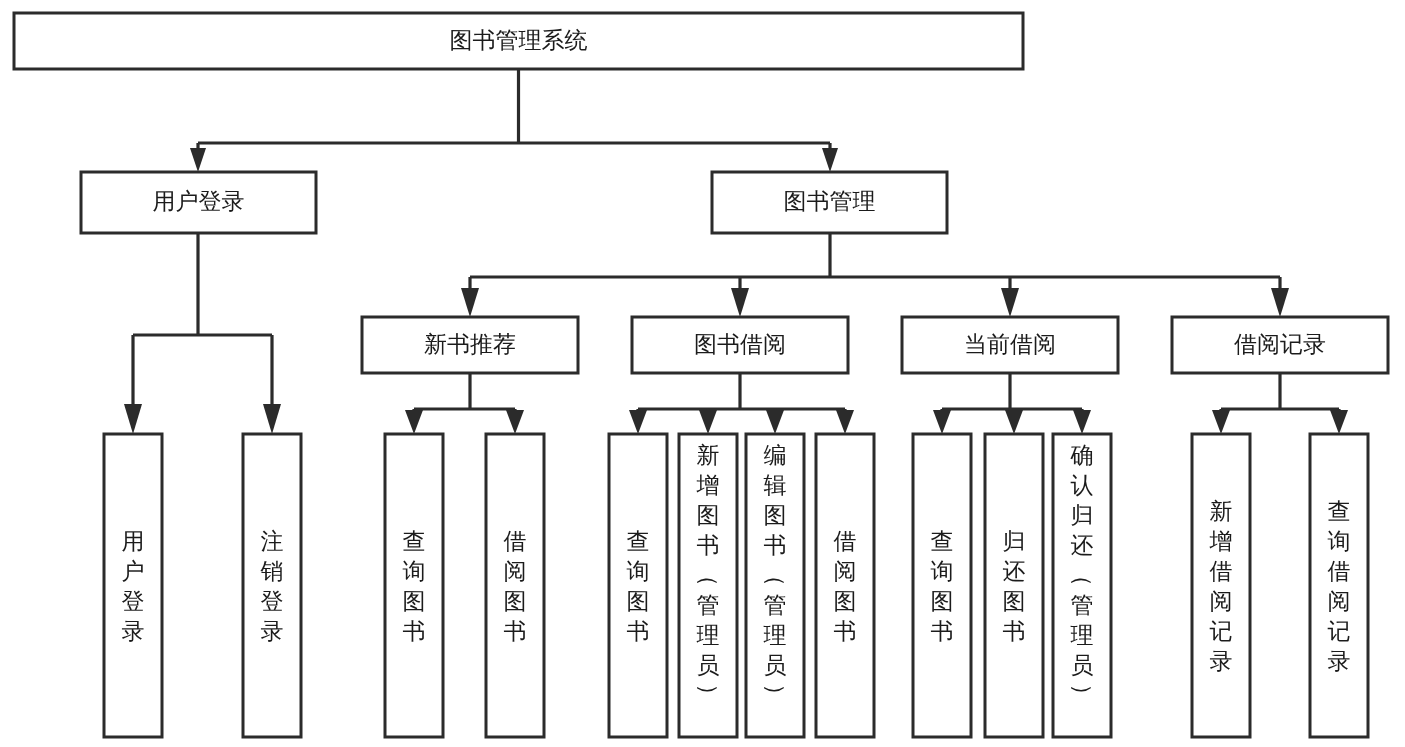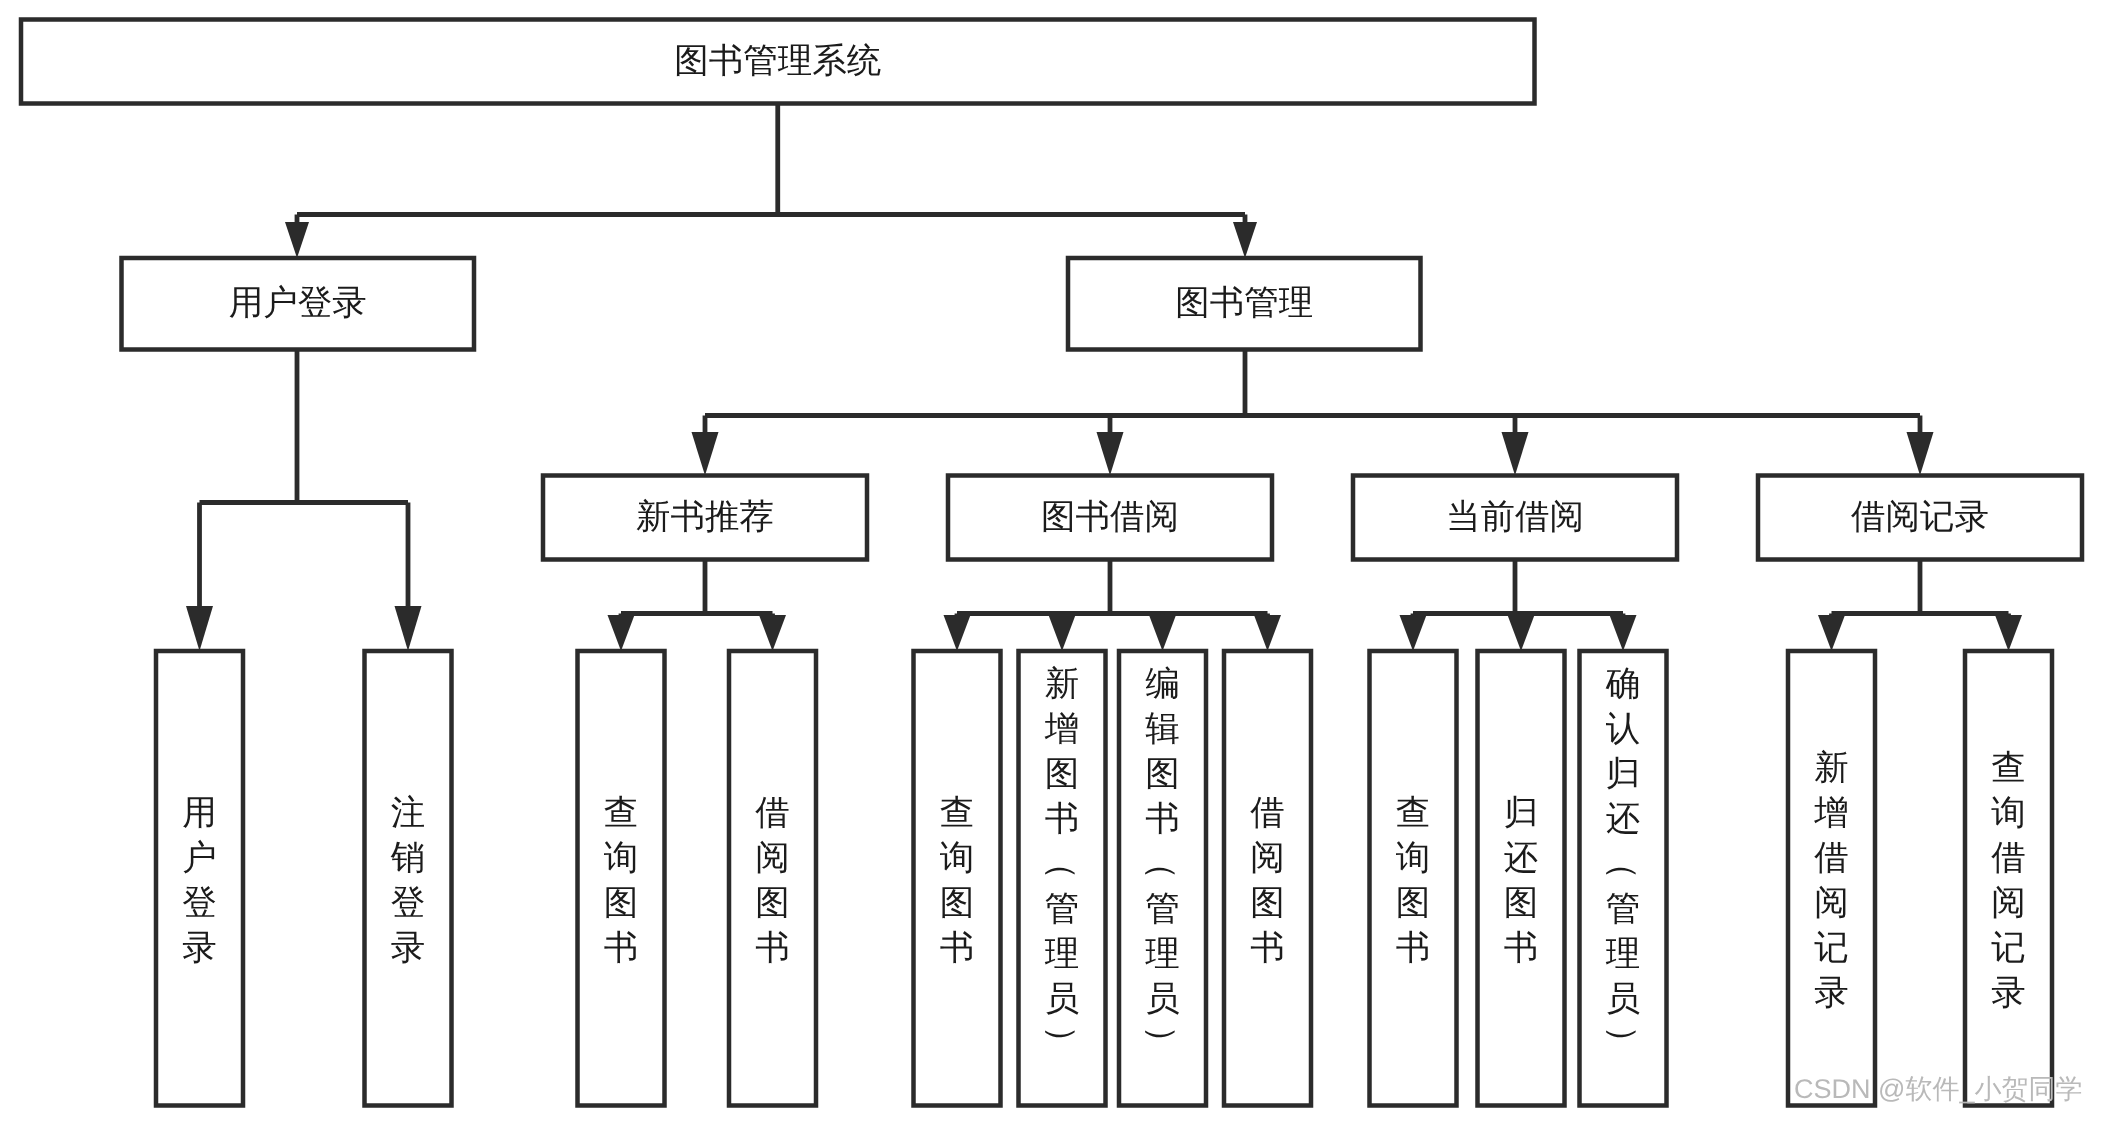--- a/index.html
+++ b/index.html
@@ -306,15 +306,14 @@
     </div>
   <div class="vlabel-wrap" style="left:1310px; top:434px; width:58px; height:303px;">
       <span class="vchar">查</span>
       <span class="vchar">询</span>
       <span class="vchar">借</span>
       <span class="vchar">阅</span>
       <span class="vchar">记</span>
       <span class="vchar">录</span>
     </div>
 
-  <div class="watermark">CSDN @软件_小贺同学</div>
 
 </div>
 
 </body></html>

